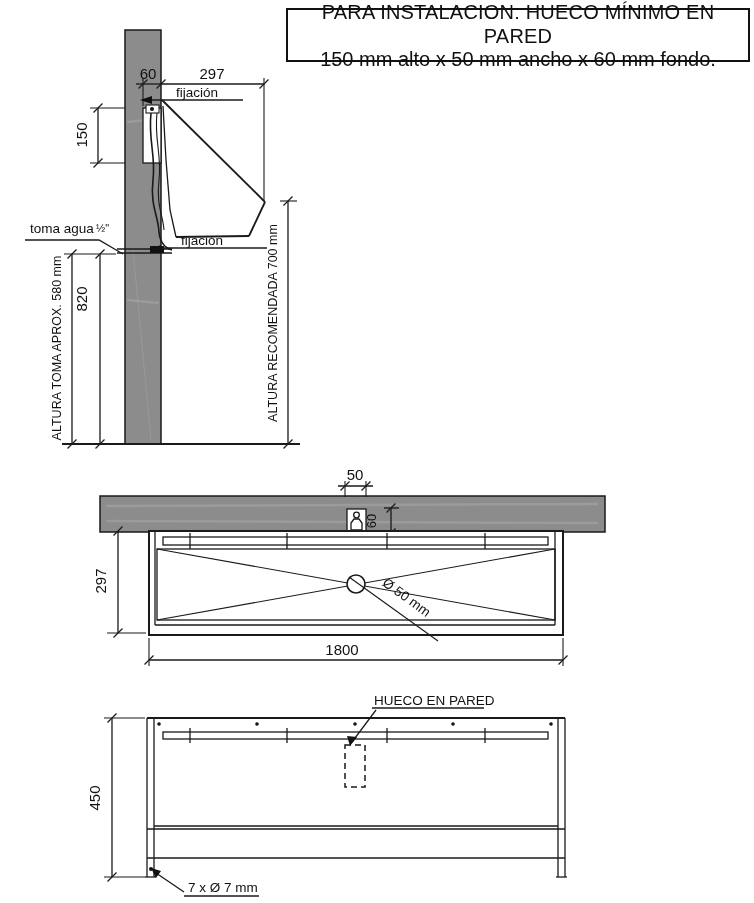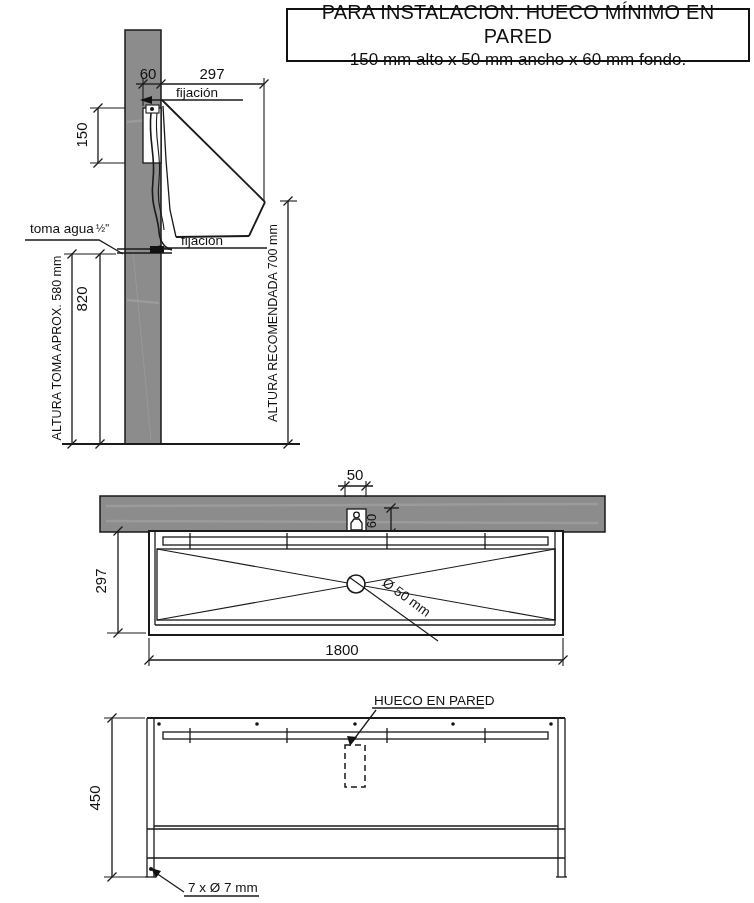--- a/index.html
+++ b/index.html
@@ -2,21 +2,21 @@
 <html><head>
 <meta charset="utf-8">
 <style>
   html,body{margin:0;padding:0;background:#fff;}
   .stage{position:relative;width:754px;height:903px;background:#ffffff;overflow:hidden;
          font-family:"Liberation Sans", sans-serif;color:#111;}
   .title-box{position:absolute;left:286px;top:8px;width:460px;height:50px;
              border:2.5px solid #111;display:flex;flex-direction:column;
              align-items:center;justify-content:center;text-align:center;background:#fff;}
   .title-box .l1{font-size:20px;letter-spacing:.2px;line-height:24px;}
-  .title-box .l2{font-size:17px;line-height:23px;}
+  .title-box .l2{font-size:20px;line-height:23px;}
   svg{position:absolute;left:0;top:0;}
   .ln{stroke:#1a1a1a;stroke-width:1.3;fill:none;stroke-linecap:butt;}
   .thin{stroke-width:1.1;}
   .thick{stroke-width:2;}
   .wall{fill:#8c8c8c;stroke:#1a1a1a;stroke-width:1.5;}
   .streak{stroke:#a8a8a8;stroke-width:2.5;opacity:.55;fill:none;}
   .white{fill:#ffffff;}
   .blk{fill:#111;stroke:none;}
   text{fill:#111;font-family:"Liberation Sans", sans-serif;}
   .dim{font-size:15px;}

